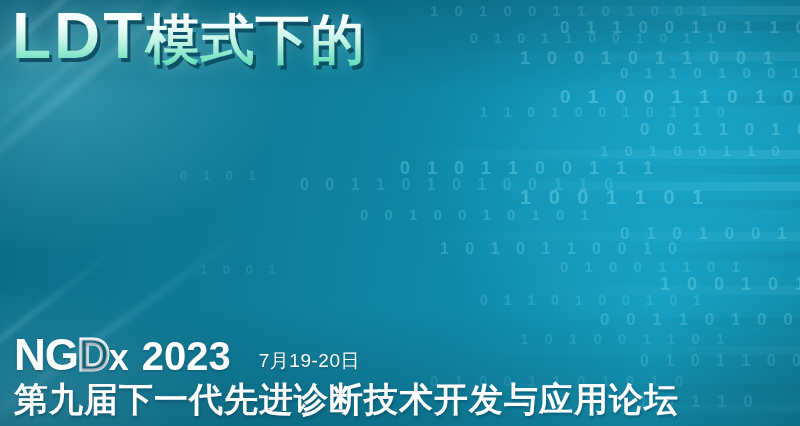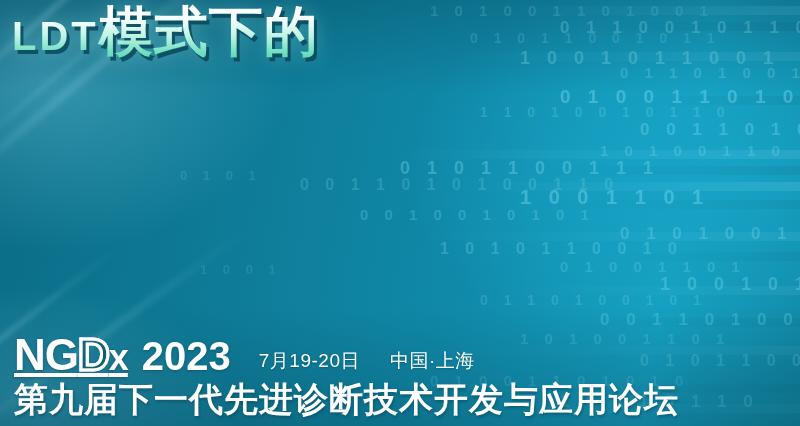--- a/index.html
+++ b/index.html
@@ -109,21 +109,21 @@
     background: linear-gradient(180deg, #ffffff 0%, #f4fffd 30%, #bdf3e4 60%, #79e2c4 86%, #5fd9b9 100%);
     -webkit-background-clip: text;
     background-clip: text;
     color: transparent;
     -webkit-text-fill-color: transparent;
     filter: drop-shadow(3px 4px 0px rgba(9,72,92,0.85)) drop-shadow(0 0 10px rgba(180,255,240,0.28));
     white-space: nowrap;
   }
   .title-line.l1 { font-size: 54px; }
   .title-line.l2 { font-size: 50px; margin-top: 12px; letter-spacing: 2px; }
-  .title-line .latin { font-size: 40px; letter-spacing: 3px; }
+  .title-line .latin { font-size: 64px; letter-spacing: 3px; }
 
   
   .lower {
     position: absolute;
     left: 14px;
     bottom: 8px;
     width: 775px;
   }
   .logo-row {
     display: flex;
@@ -131,21 +131,20 @@
     gap: 14px;
     margin-bottom: 4px;
   }
   .ngdx {
     font-size: 44px;
     font-weight: 700;
     color: #ffffff;
     letter-spacing: -1px;
     line-height: 1;
     text-shadow: 0 1px 3px rgba(6,60,78,0.45);
-    text-decoration: underline;
   }
   .ngdx .hollow {
     color: transparent;
     -webkit-text-stroke: 3px #ffffff;
     paint-order: stroke fill;
   }
   .ngdx .lowerx { font-size: 36px; }
   .year {
     font-size: 40px;
     font-weight: 700;
@@ -255,20 +254,19 @@
     <div class="title-line l1"><span class="latin">LDT</span><span>模式下的</span></div>
   </div>
 
   <div class="lower">
 
     <div class="logo-row">
       <div class="ngdx"><span>NG</span><span class="hollow">D</span><span class="lowerx">x</span></div>
       <div class="year">2023</div>
       <div class="meta">
         <span>7月19-20日</span>
-        <span>中国·上海</span>
       </div>
     </div>
 
     <div class="cn-sub">第九届下一代先进诊断技术开发与应用论坛</div>
   </div>
 
 </div>
 
 </body></html>

